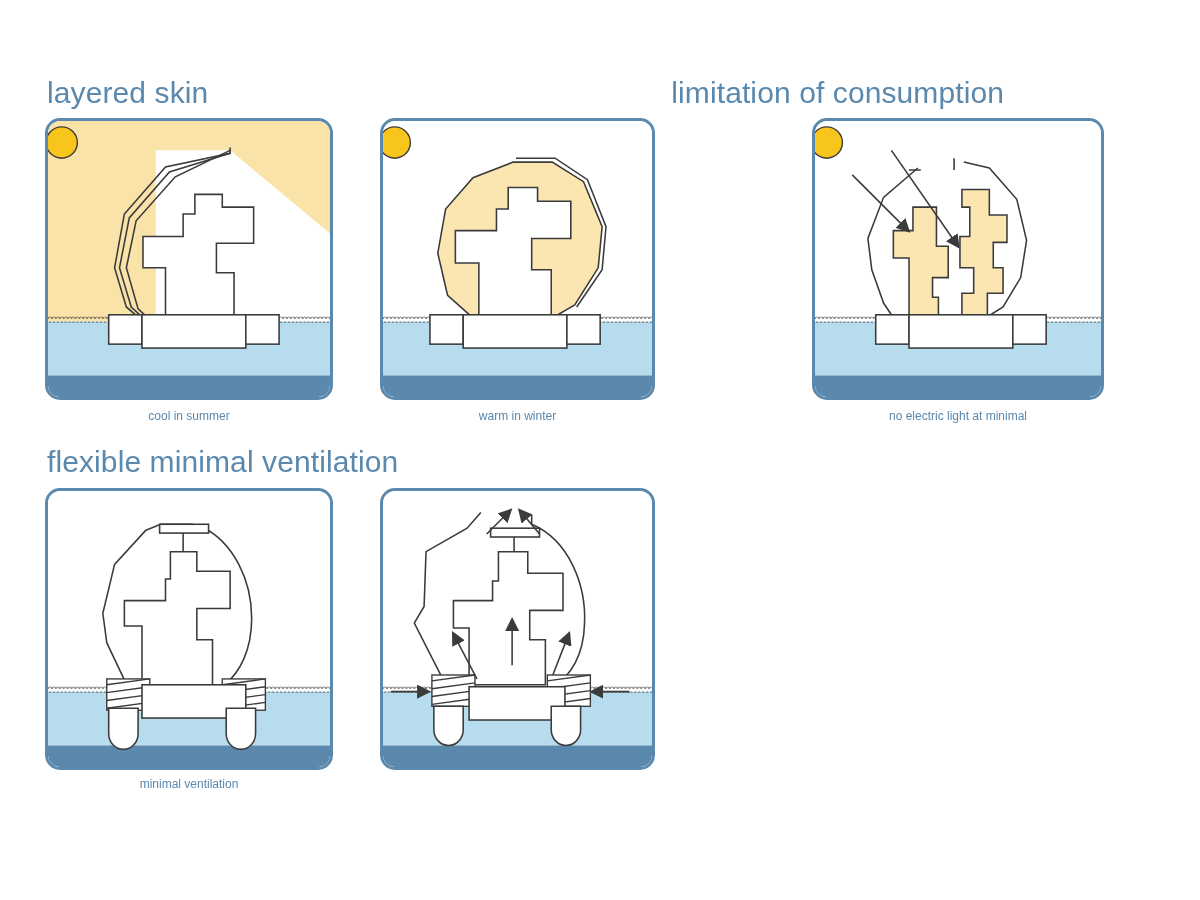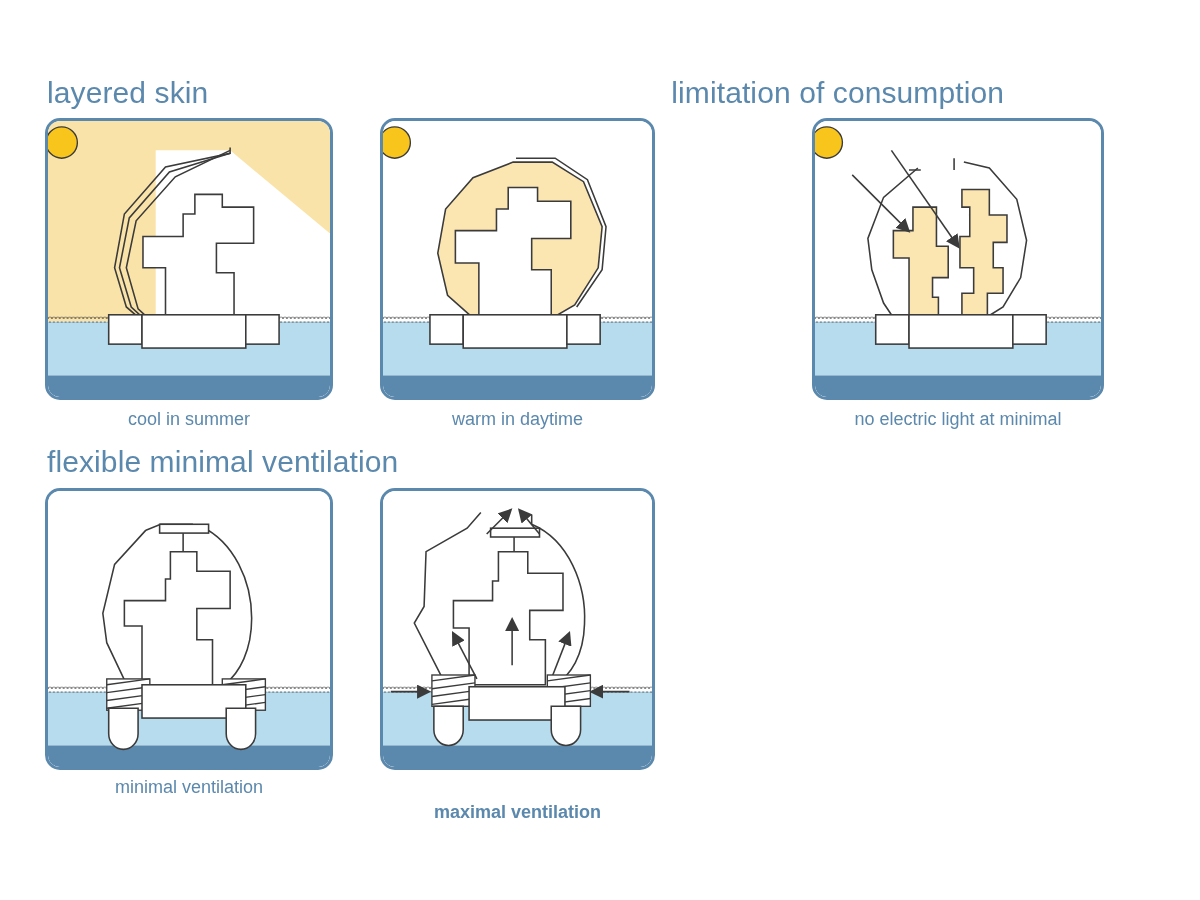--- a/index.html
+++ b/index.html
@@ -29,21 +29,21 @@
     border-radius:15px;
     background:#ffffff;
     overflow:hidden;
     box-sizing:border-box;
   }
   .panel svg{display:block;width:100%;height:100%;}
 
   .caption{
     position:absolute;
     color:#5b88ad;
-    font-size:18px;
+    font-size:12px;
     text-align:center;
     white-space:nowrap;
     line-height:1;
   }
 </style>
 </head>
 <body>
 
 <div class="stage">
 
@@ -114,21 +114,21 @@
                  L158,68 L158,82 L192,82 L192,120 L152,120 L152,152 L172,152 L172,203 Z" fill="#ffffff" stroke="#3b3b3b" stroke-width="1.6"></path>
 
         <rect x="48" y="198" width="34" height="30" fill="#ffffff" stroke="#3b3b3b" stroke-width="1.6"></rect>
         <rect x="82" y="198" width="106" height="34" fill="#ffffff" stroke="#3b3b3b" stroke-width="1.6"></rect>
         <rect x="188" y="198" width="34" height="30" fill="#ffffff" stroke="#3b3b3b" stroke-width="1.6"></rect>
 
         <circle cx="12" cy="22" r="16" fill="#f8c51c" stroke="#3b3b3b" stroke-width="1.4"></circle>
       </g>
     </svg>
   </div>
-  <div class="caption" style="left:380px; top:410px; width:275px;">warm in daytime</div>
+  <div class="caption" style="left:380px; top:410px; width:275px;">warm in winter</div>
 
   <div class="panel" style="left:812px; top:118px; width:292px; height:282px;">
     <svg viewBox="0 0 292 282" preserveAspectRatio="none">
       <defs>
         <clipPath id="clipP3">
             <rect x="0" y="0" width="292" height="282" rx="12"></rect>
           </clipPath>
         <pattern id="wave3" x="0" y="0" width="8" height="6" patternUnits="userSpaceOnUse">
           <path d="M0 4 L2 1 L4 4 L6 1 L8 4" fill="none" stroke="#3b3b3b" stroke-width="1"></path>
         </pattern>
@@ -269,15 +269,15 @@
           <line x1="168" y1="218" x2="212" y2="212"></line>
         </g>
 
         <rect x="88" y="200" width="98" height="34" fill="#ffffff" stroke="#3b3b3b" stroke-width="1.6"></rect>
 
         <path d="M52,220 L52,244 A15,16 0 0 0 82,244 L82,220 Z" fill="#ffffff" stroke="#3b3b3b" stroke-width="1.6"></path>
         <path d="M172,220 L172,244 A15,16 0 0 0 202,244 L202,220 Z" fill="#ffffff" stroke="#3b3b3b" stroke-width="1.6"></path>
       </g>
     </svg>
   </div>
-  <div class="caption" style="left:380px; top:803px; width:275px;font-weight:bold;">maximal ventilation</div>
+  <div class="caption" style="left:380px; top:746px; width:275px;font-weight:bold;">maximal ventilation</div>
 
 </div>
 
 </body></html>

